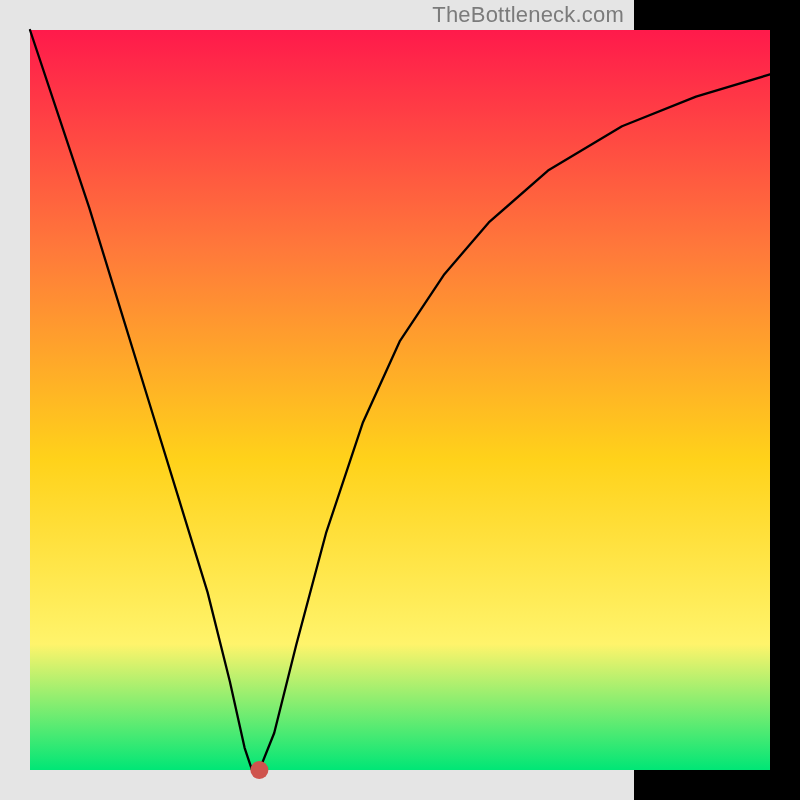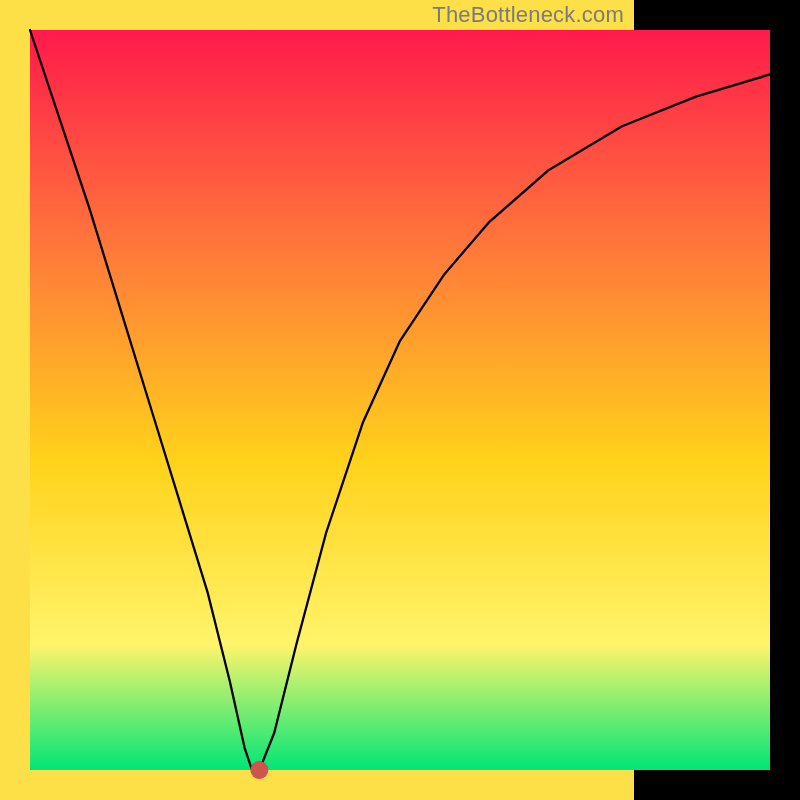--- a/index.html
+++ b/index.html
@@ -8,21 +8,21 @@
     width: 800px;
     height: 800px;
     background: #000;
     font-family: Arial, Helvetica, sans-serif;
     overflow: hidden;
   }
   .frame {
     position: relative;
     width: 634px;
     height: 800px;
-    background: #fde047;
+    background: #e5e5e5;
   }
   .watermark {
     position: absolute;
     top: 2px;
     right: 10px;
     color: #7b7b7b;
     font-size: 22px;
     font-weight: 500;
     letter-spacing: 0.2px;
     font-family: Arial, sans-serif;

